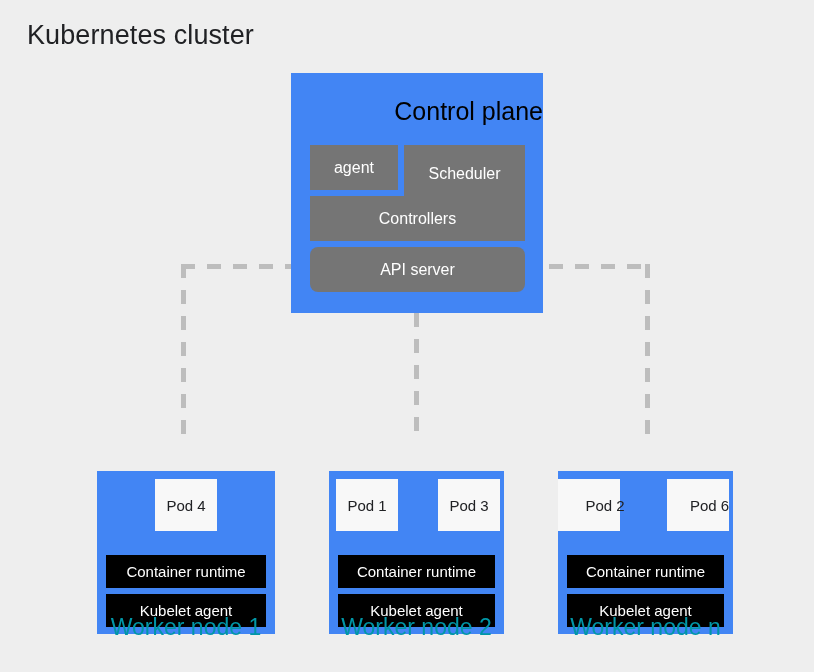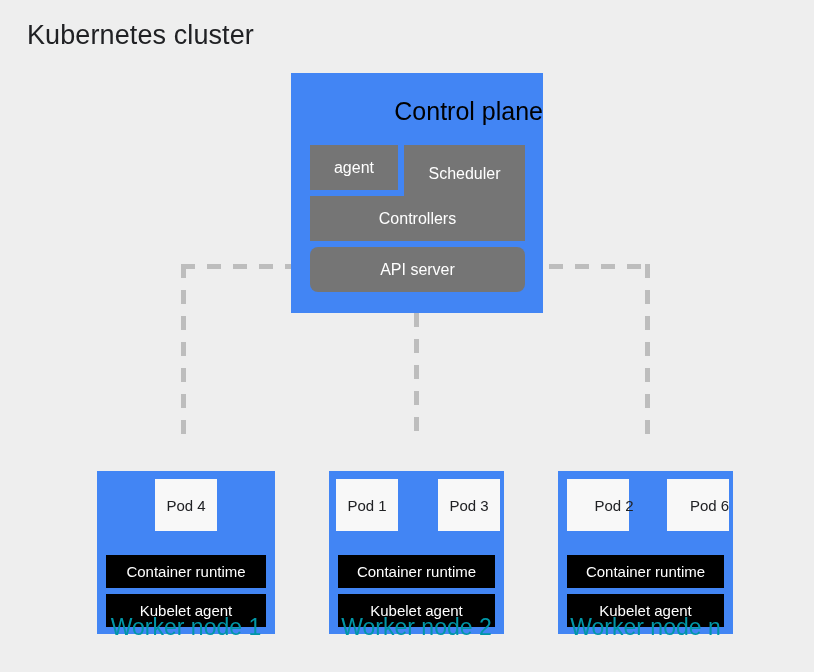--- a/index.html
+++ b/index.html
@@ -193,20 +193,20 @@
 
   <div class="worker-node" id="worker-node-2">
     <div class="pod-box" style="left:7px; width:62px;">Pod 1</div>
     <div class="pod-box" style="left:109px; width:62px;">Pod 3</div>
     <div class="node-bar runtime">Container runtime</div>
     <div class="node-bar kubelet">Kubelet agent</div>
   </div>
   <div class="node-caption" id="caption-2">Worker node 2</div>
 
   <div class="worker-node" id="worker-node-n">
-    <div class="pod-box" style="left:9px; width:62px;padding-left:32px;">Pod 2</div>
+    <div class="pod-box" style="left:0; width:62px;padding-left:32px;">Pod 2</div>
     <div class="pod-box" style="left:109px; width:62px;padding-left:23px;">Pod 6</div>
     <div class="node-bar runtime">Container runtime</div>
     <div class="node-bar kubelet">Kubelet agent</div>
   </div>
   <div class="node-caption" id="caption-n">Worker node n</div>
 
 </div>
 
 </body></html>

